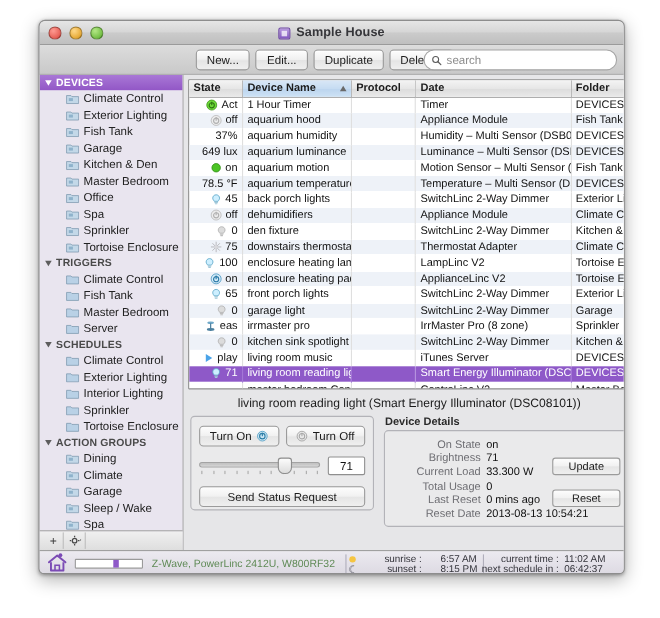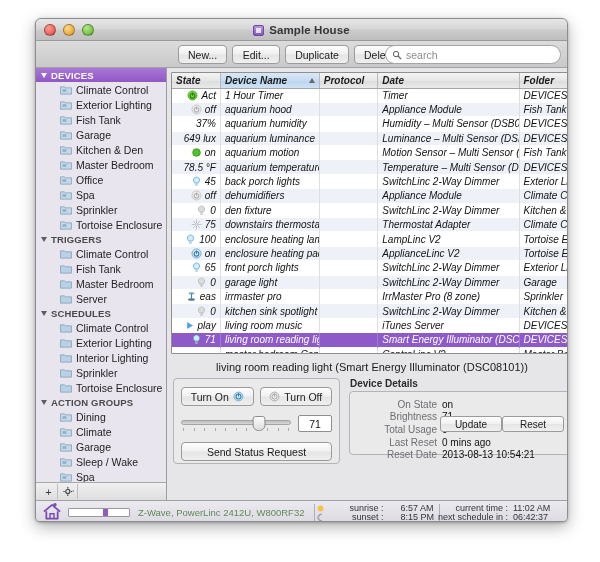--- a/index.html
+++ b/index.html
@@ -121,21 +121,21 @@
   
   .main { flex:1 1 auto; display:flex; flex-direction:column; background:#e6e6e8; }
 
   
   .tablewrap {
     margin:4px 4px 0 4px; height:282px;
     border:1px solid #8f8f8f; background:#fff;
     overflow:hidden; position:relative;
     border-radius:1px;
   }
-  table.dev { border-collapse:collapse; width:100%; table-layout:fixed;font-style:italic; }
+  table.dev { border-collapse:collapse; width:100%; table-layout:fixed; }
   table.dev th {
     height:15px;
     background: linear-gradient(to bottom,#f4f4f4 0%,#e6e6e6 50%,#dcdcdc 51%,#e9e9e9 100%);
     border-right:1px solid #b9b9b9; border-bottom:1px solid #a6a6a6;
     font-size:10px; font-weight:700; color:#1c1c1c; text-align:left;
     padding:0 4px; position:relative; white-space:nowrap;
   }
   table.dev th.sorted { background: linear-gradient(to bottom,#d9e7f6 0%,#c6dcf2 50%,#bbd4ee 51%,#cde2f5 100%); }
   .sortarrow{
     position:absolute; right:4px; top:5px;
@@ -202,25 +202,25 @@
   .numbox {
     width:34px; height:17px; background:#fff; border:1px solid #8f8f8f;
     border-radius:2px; display:flex; align-items:center; justify-content:center;
     font-size:10.5px; color:#111;
   }
   .btn-wide { margin-top:10px; height:19px; display:flex; align-items:center; justify-content:center;
     font-size:10.5px; color:#1c1c1c;
     background: linear-gradient(to bottom,#fdfdfd 0%,#f1f1f1 48%,#e5e5e5 52%,#efefef 100%);
     border:1px solid #9b9b9b; border-radius:4px; }
 
-  .det-box { width:222px; height:64px; padding:6px 6px 0 0; position:relative; }
+  .det-box { width:222px; height:88px; padding:6px 6px 0 0; position:relative; }
   .drow { display:flex; align-items:center; height:12.6px; font-size:10px; }
   .dlabel { width:92px; text-align:right; color:#6e6e73; padding-right:5px; }
   .dval { color:#101010; }
-  .side-btns { position:absolute; right:6px; top:24px; display:flex; gap:0; }
+  .side-btns { position:absolute; right:6px; top:24px; display:flex; flex-direction:column; gap:13px; }
   .sbtn {
     width:62px; height:16px; display:flex;align-items:center;justify-content:center;
     font-size:10px; color:#1c1c1c;
     background: linear-gradient(to bottom,#fdfdfd 0%,#f1f1f1 48%,#e5e5e5 52%,#efefef 100%);
     border:1px solid #9b9b9b; border-radius:3px;
   }
 
   
   .statusbar {
     height:23px; border-top:1px solid #a0a0a0;
@@ -845,20 +845,24 @@
               <div class="pane-label">Device Details</div>
               <div class="groupbox det-box">
                 <div id="det-rows">
                     <div class="drow">
                       <span class="dlabel">On State</span>
                       <span class="dval">on</span>
                     </div>
                     <div class="drow">
                       <span class="dlabel">Brightness</span>
                       <span class="dval">71</span>
+                    </div>
+                    <div class="drow">
+                      <span class="dlabel">Current Load</span>
+                      <span class="dval">33.300 W</span>
                     </div>
                     <div class="drow">
                       <span class="dlabel">Total Usage</span>
                       <span class="dval">0</span>
                     </div>
                     <div class="drow">
                       <span class="dlabel">Last Reset</span>
                       <span class="dval">0 mins ago</span>
                     </div>
                     <div class="drow">

